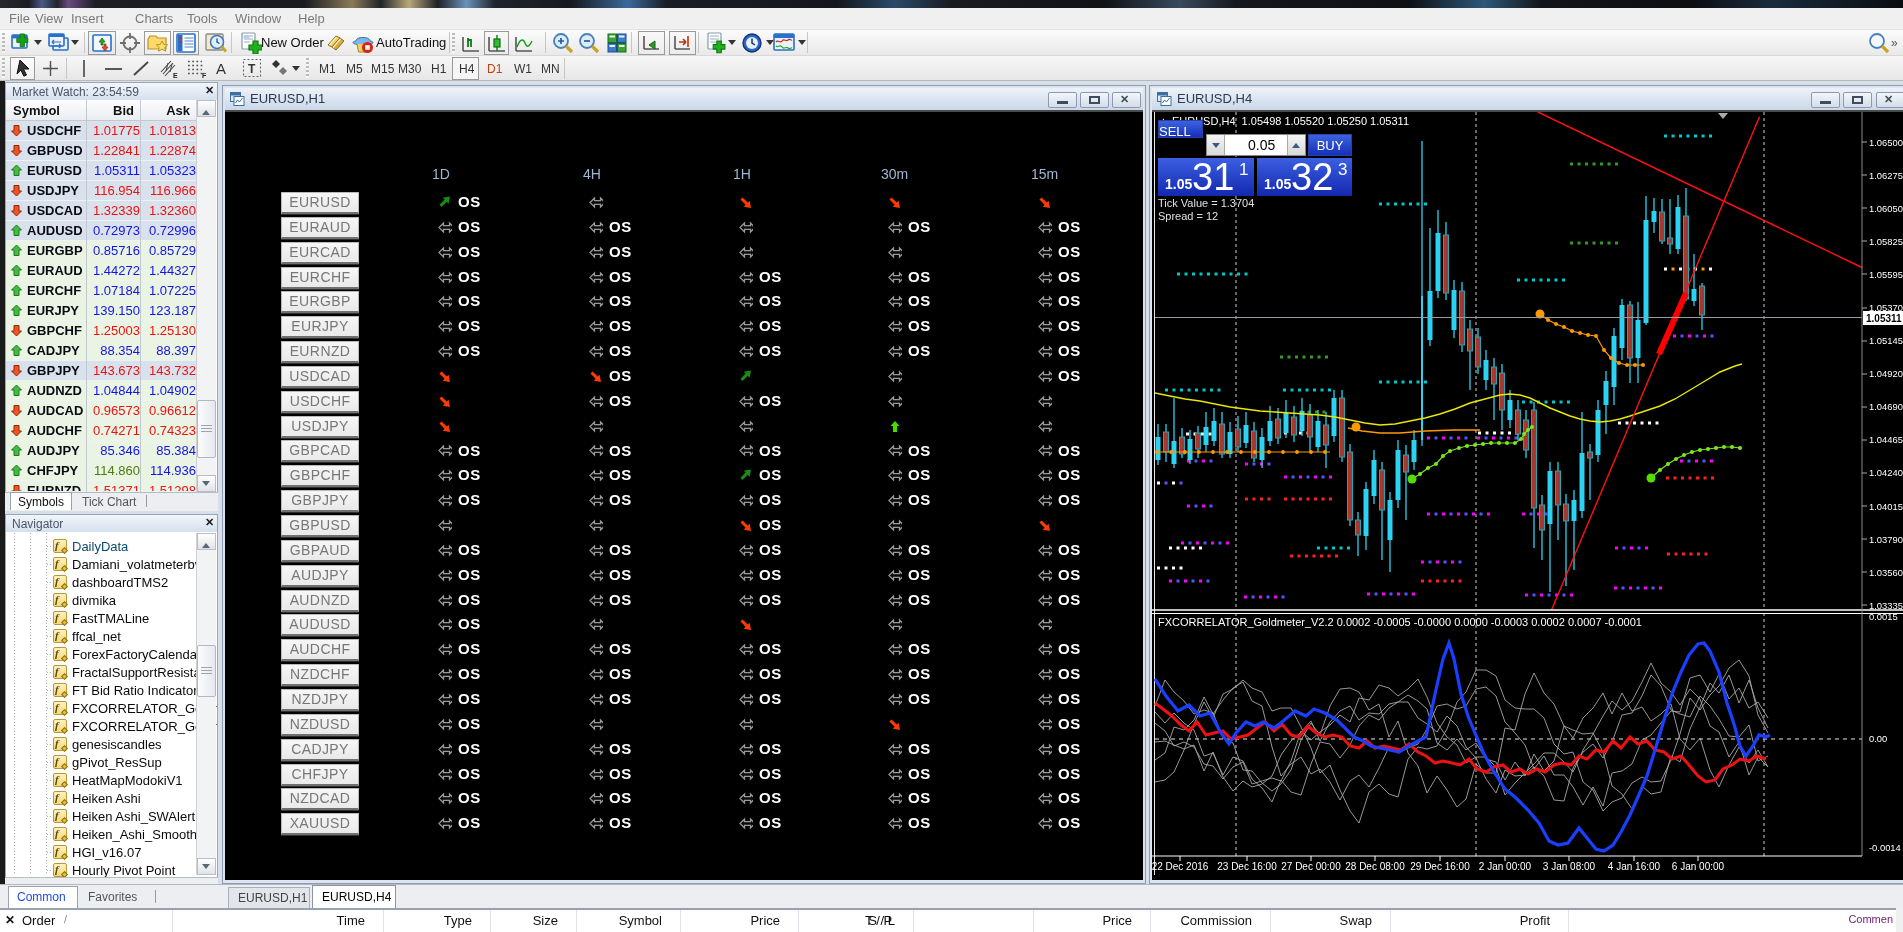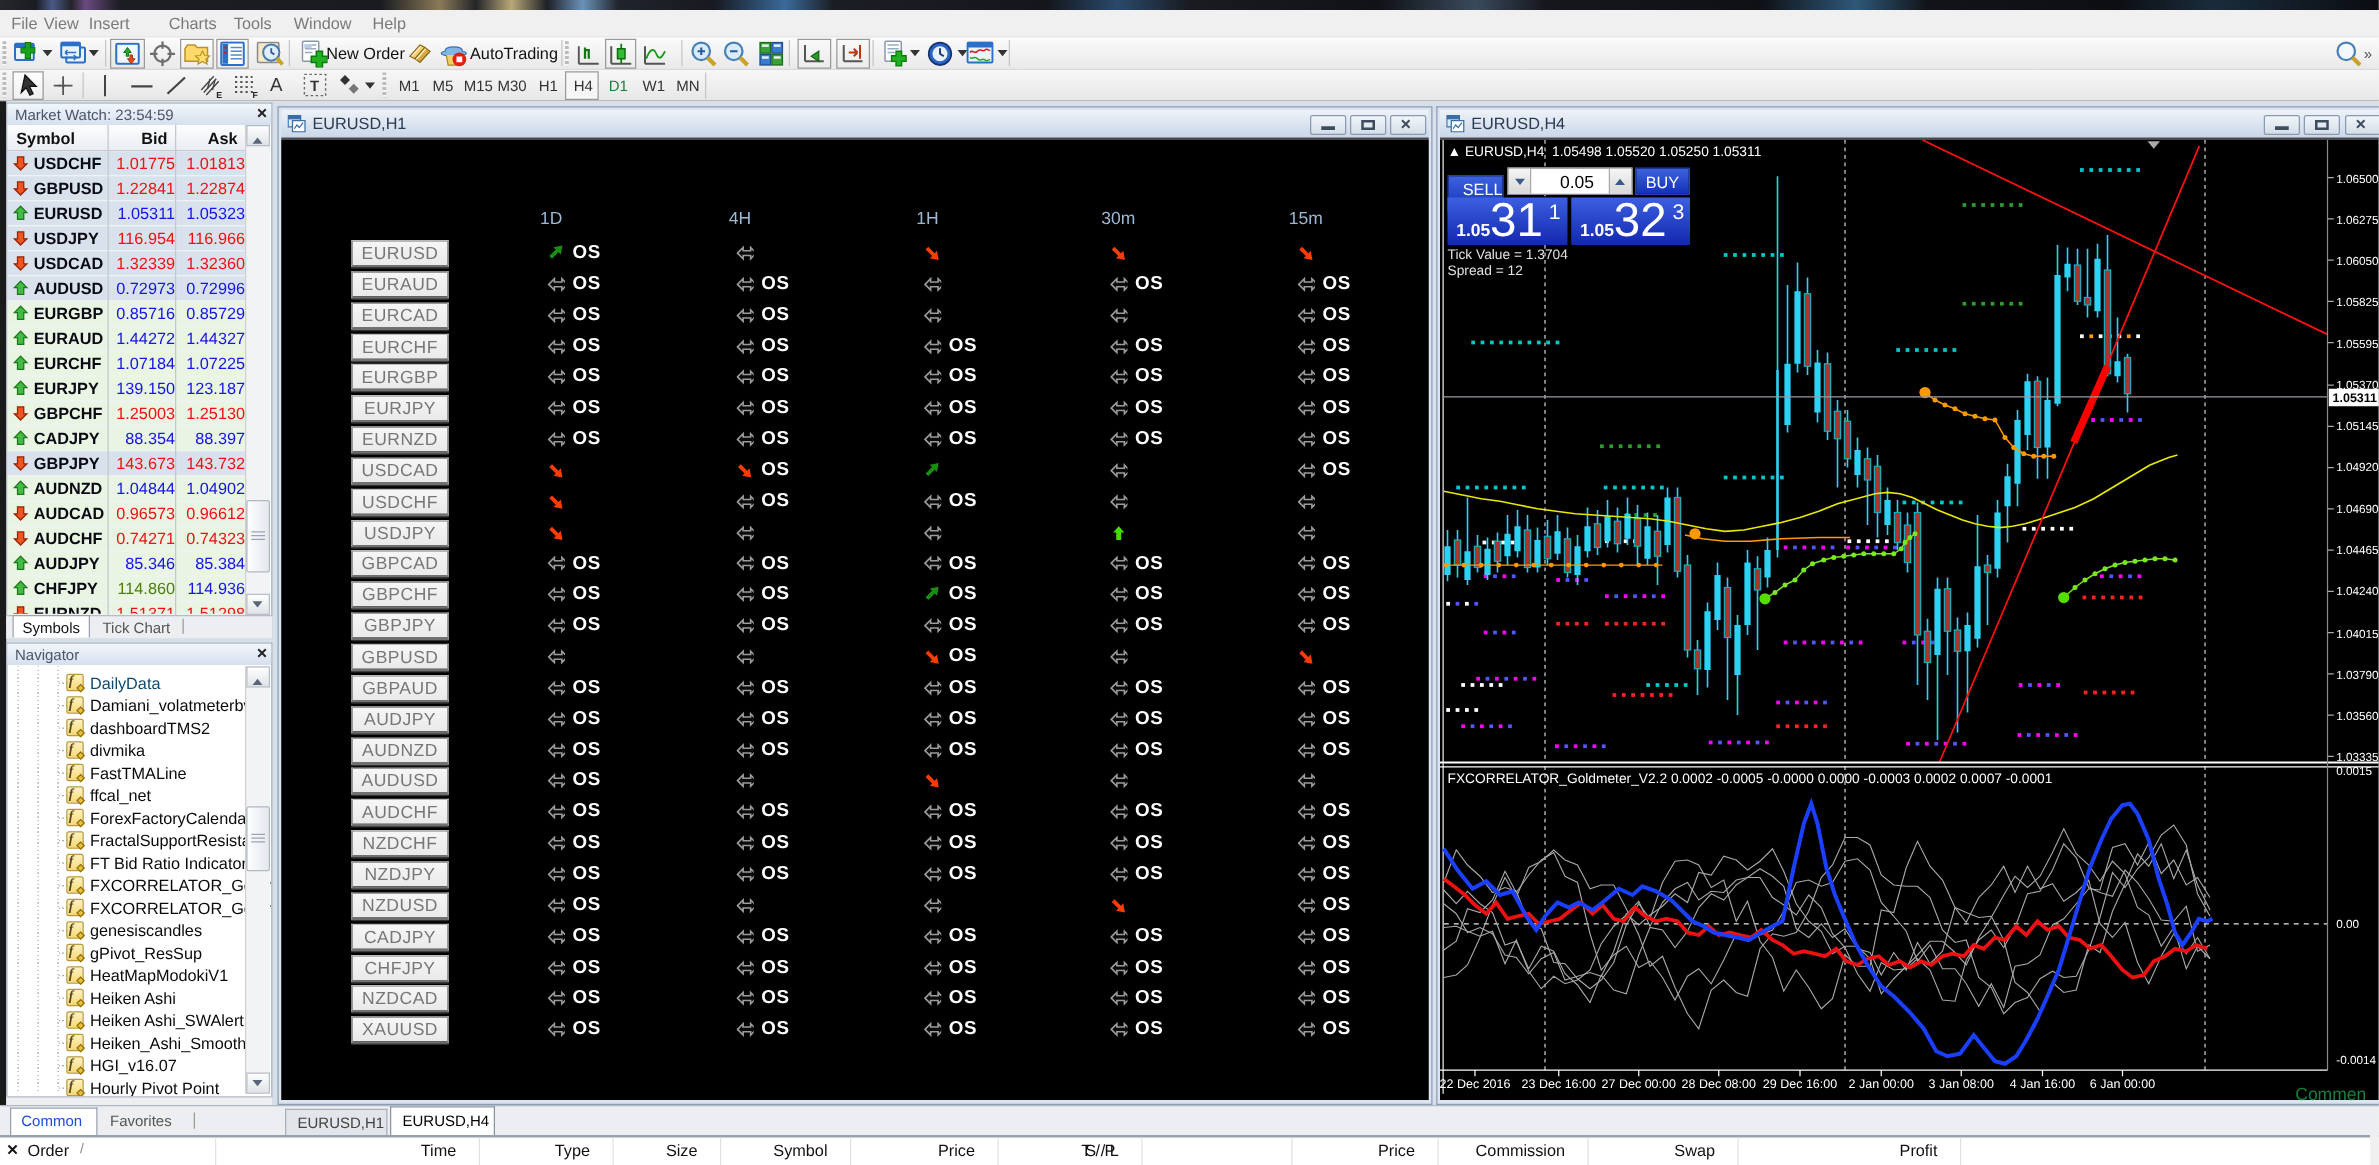--- a/index.html
+++ b/index.html
@@ -196,21 +196,21 @@
     <path d="M12 8l4 4-4 4-4-4z" fill="#777"></path>
   </svg>
 <div class="a" style="left:292px;top:66px;width:0;height:0;border:4px solid transparent;border-top:5px solid #333"></div>
 <div class="a" style="left:452px;top:57px;width:27px;height:23px;border:1px solid #9a9a9a;background:#f6f6f6"></div>
 <div class="a tx" style="left:319px;top:62px;font-size:12px;color:#333">M1</div>
 <div class="a tx" style="left:346px;top:62px;font-size:12px;color:#333">M5</div>
 <div class="a tx" style="left:371px;top:62px;font-size:12px;color:#333">M15</div>
 <div class="a tx" style="left:398px;top:62px;font-size:12px;color:#333">M30</div>
 <div class="a tx" style="left:431px;top:62px;font-size:12px;color:#333">H1</div>
 <div class="a tx" style="left:459px;top:62px;font-size:12px;color:#333">H4</div>
-<div class="a tx" style="left:487px;top:62px;font-size:12px;color:#15803d">D1</div>
+<div class="a tx" style="left:487px;top:62px;font-size:12px;color:#c2410c">D1</div>
 <div class="a tx" style="left:514px;top:62px;font-size:12px;color:#333">W1</div>
 <div class="a tx" style="left:541px;top:62px;font-size:12px;color:#333">MN</div>
 <div class="a" style="left:0;top:81px;width:1903px;height:803px;background:#d7dfe9"></div>
 <div class="a" style="left:0;top:81px;width:5px;height:851px;background:#1a1a1a"></div>
 <div class="a" style="left:5px;top:82px;width:213px;height:429px;background:#fff;border:1px solid #98a6b8"></div>
 <div class="a" style="left:6px;top:83px;width:211px;height:17px;background:linear-gradient(#f2f6fb,#d5e0ee)"></div>
 <div class="a tx" style="left:12px;top:85px;font-size:12px;color:#4a5568">Market Watch: 23:54:59</div>
 <div class="a tx" style="left:205px;top:84px;font-size:11px;font-weight:bold;color:#222">✕</div>
 <div class="a" style="left:6px;top:100px;width:190px;height:21px;background:linear-gradient(#fdfdfe,#e9edf2);border-bottom:1px solid #c8c8c8"></div>
 <div class="a tx" style="left:13px;top:103px;font-size:13px;font-weight:bold;color:#111">Symbol</div>
@@ -1645,21 +1645,21 @@
     <text x="1569" y="870" font-size="10" fill="#fff" text-anchor="middle" font-family="Liberation Sans">3 Jan 08:00</text>
     <line x1="1634" y1="856" x2="1634" y2="861" stroke="#fff"></line>
     <text x="1634" y="870" font-size="10" fill="#fff" text-anchor="middle" font-family="Liberation Sans">4 Jan 16:00</text>
     <line x1="1698" y1="856" x2="1698" y2="861" stroke="#fff"></line>
     <text x="1698" y="870" font-size="10" fill="#fff" text-anchor="middle" font-family="Liberation Sans">6 Jan 00:00</text>
     <text x="1158" y="125" font-size="11" fill="#fff" font-family="Liberation Sans">▲&nbsp;EURUSD,H4&nbsp;&nbsp;1.05498 1.05520 1.05250 1.05311</text>
     <text x="1158" y="626" font-size="11" fill="#fff" font-family="Liberation Sans">FXCORRELATOR_Goldmeter_V2.2 0.0002 -0.0005 -0.0000 0.0000 -0.0003 0.0002 0.0007 -0.0001</text>
     <text x="1158" y="207" font-size="11" fill="#e0e0e0" font-family="Liberation Sans">Tick Value = 1.3704</text>
     <text x="1158" y="220" font-size="11" fill="#e0e0e0" font-family="Liberation Sans">Spread = 12</text>
   </svg>
-<div class="a" style="left:1158px;top:140px;width:45px;height:30px;background:linear-gradient(#3c63e0,#1430b8);border:1px solid #2a3fa8;color:#fff;font-size:13px;text-align:right;line-height:21px">SELL</div>
+<div class="a" style="left:1158px;top:120px;width:45px;height:18px;background:linear-gradient(#3c63e0,#1430b8);border:1px solid #2a3fa8;color:#fff;font-size:13px;text-align:left;line-height:21px">SELL</div>
 <div class="a" style="left:1206px;top:134px;width:100px;height:22px;background:#fff;border:1px solid #8a8a8a"></div>
 <div class="a" style="left:1207px;top:135px;width:18px;height:20px;background:linear-gradient(#f5f5f5,#d8d8d8);border-right:1px solid #aaa"></div>
 <div class="a" style="left:1212px;top:143px;width:0;height:0;border:4px solid transparent;border-top:5px solid #3a5a8c"></div>
 <div class="a tx" style="left:1248px;top:137px;font-size:14px;color:#000">0.05</div>
 <div class="a" style="left:1287px;top:135px;width:18px;height:20px;background:linear-gradient(#f5f5f5,#d8d8d8);border-left:1px solid #aaa"></div>
 <div class="a" style="left:1292px;top:139px;width:0;height:0;border:4px solid transparent;border-bottom:5px solid #3a5a8c"></div>
 <div class="a" style="left:1308px;top:134px;width:44px;height:22px;background:linear-gradient(#3c63e0,#1430b8);border:1px solid #2a3fa8;color:#fff;font-size:13px;text-align:center;line-height:21px">BUY</div>
 <div class="a" style="left:1158px;top:158px;width:96px;height:38px;background:linear-gradient(#3c5fe0,#1228b0)"></div>
 <div class="a" style="left:1257px;top:158px;width:95px;height:38px;background:linear-gradient(#3c5fe0,#1228b0)"></div>
 <div class="a tx" style="left:1165px;top:176px;font-size:14px;font-weight:bold;color:#fff">1.05</div>
@@ -1696,14 +1696,14 @@
 <div class="a tx" style="left:865px;top:913px;width:150px;text-align:left;font-size:13px;color:#111">T / P</div>
 <div class="a" style="left:1033px;top:910px;width:1px;height:22px;background:#dfe3e8"></div>
 <div class="a tx" style="left:982px;top:913px;width:150px;text-align:right;font-size:13px;color:#111">Price</div>
 <div class="a" style="left:1150px;top:910px;width:1px;height:22px;background:#dfe3e8"></div>
 <div class="a tx" style="left:1102px;top:913px;width:150px;text-align:right;font-size:13px;color:#111">Commission</div>
 <div class="a" style="left:1270px;top:910px;width:1px;height:22px;background:#dfe3e8"></div>
 <div class="a tx" style="left:1222px;top:913px;width:150px;text-align:right;font-size:13px;color:#111">Swap</div>
 <div class="a" style="left:1390px;top:910px;width:1px;height:22px;background:#dfe3e8"></div>
 <div class="a tx" style="left:1400px;top:913px;width:150px;text-align:right;font-size:13px;color:#111">Profit</div>
 <div class="a" style="left:1568px;top:910px;width:1px;height:22px;background:#dfe3e8"></div>
-<div class="a tx" style="left:1743px;top:867px;width:150px;text-align:right;font-size:14px;color:#15803d">Commen</div>
+<div class="a tx" style="left:1743px;top:913px;width:150px;text-align:right;font-size:11px;color:#701a75">Commen</div>
 <div class="a" style="left:172px;top:910px;width:1px;height:22px;background:#dfe3e8"></div>
 <div class="a" style="left:1896px;top:908px;width:7px;height:24px;background:#f0f0f0"></div>
 </body></html>

